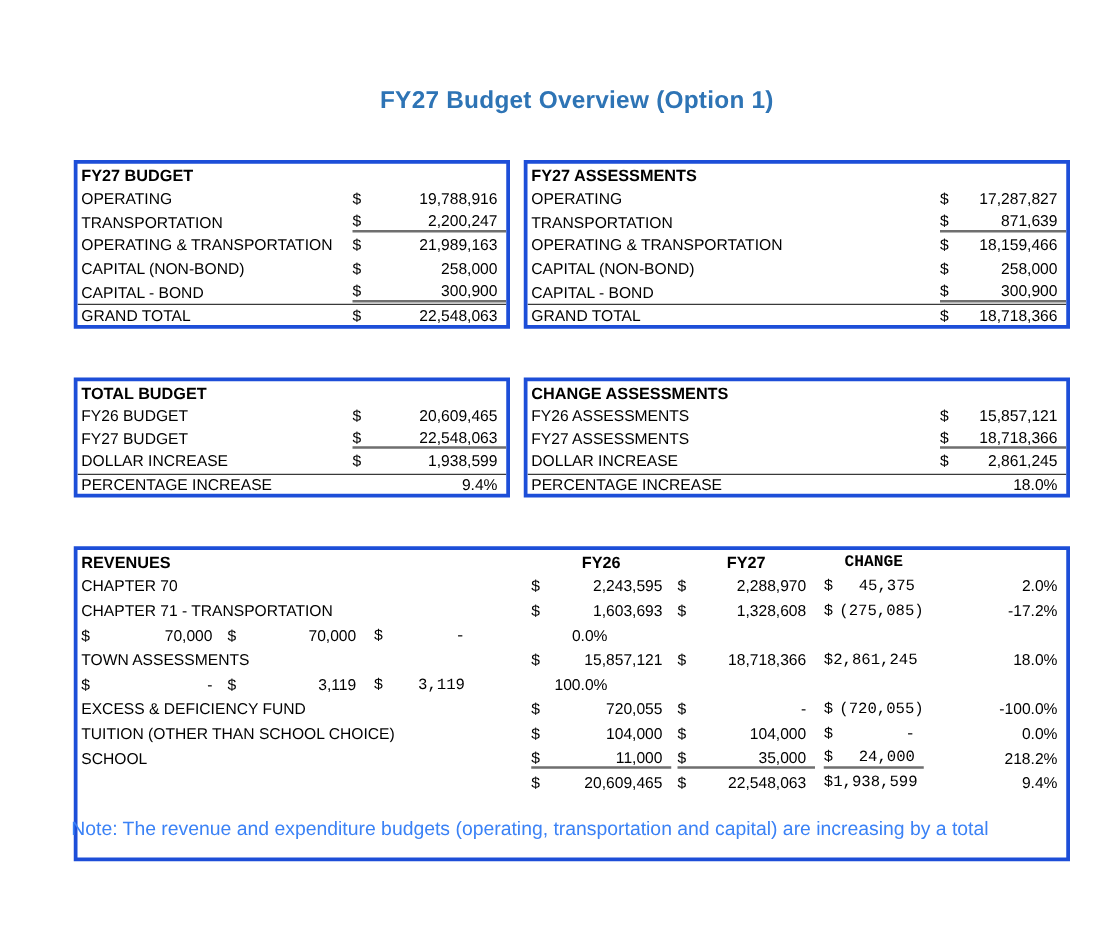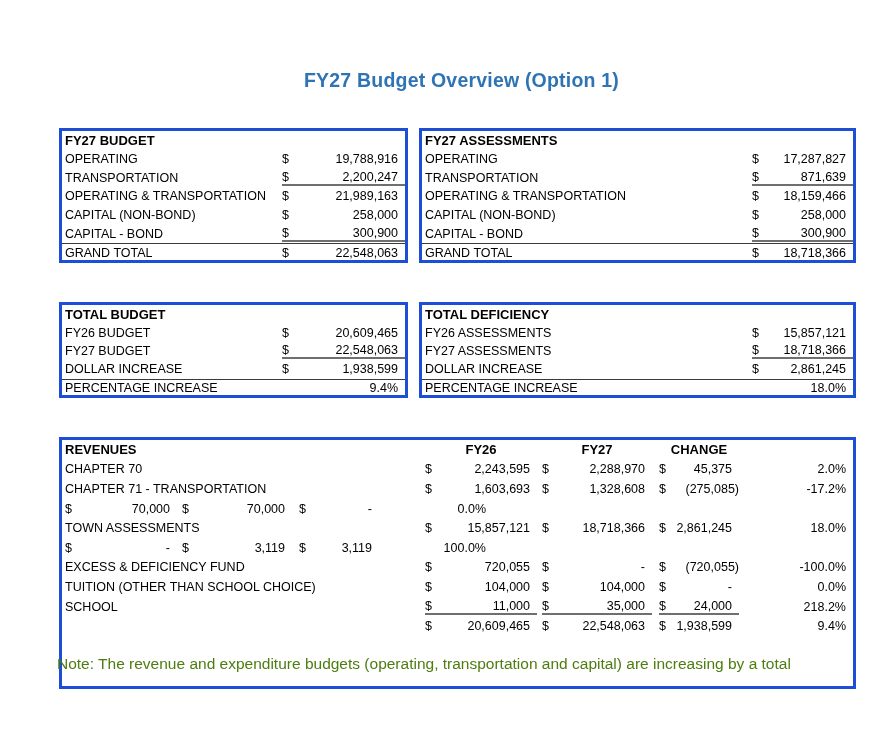--- a/index.html
+++ b/index.html
@@ -40,27 +40,27 @@
   #t-budget .money, #t-totbudget .money { width:123px; }
   #t-assess .money, #t-totassess .money { width:101px; }
   .money .val { padding-right:7px; }
   .money .val.paren { padding-right:0; }
   .money.ul { border-bottom:2px solid #6f6f6f; }
 
   
   #t-rev .r-lbl { width:360px; overflow:hidden; }
   #t-rev .c1 { width:112px; }
   #t-rev .c2 { width:110px; margin-left:5px; }
-  #t-rev .c3 { width:80px;  margin-left:7px; }
+  #t-rev .c3 { width:80px;  margin-left:7px;font-family:Liberation Mono, monospace; }
   #t-rev .pct { width:107px; text-align:right; }
   #t-rev .colhead { font-weight:bold; font-size:13px; text-align:center; }
 
   .note {
     position:absolute; left:57px; top:652px; width:800px;
-    font-size:15.5px; line-height:23px; color:#4d7c0f;
+    font-size:15.5px; line-height:23px; color:#3b82f6;
   }
 </style>
 </head>
 <body>
 
 <div class="page">
   <div class="title">FY27 Budget Overview (Option 1)</div>
 
   <div class="box" id="t-budget">
       <div class="row hdr">
@@ -184,21 +184,21 @@
       <div class="row total-top">
         <span class="lbl">PERCENTAGE INCREASE</span>
         <span class="money">
           <span class="cur"></span>
           <span class="val">9.4%</span>
         </span>
       </div>
     </div>
   <div class="box" id="t-totassess">
       <div class="row hdr">
-        <span class="lbl">TOTAL DEFICIENCY</span>
+        <span class="lbl">CHANGE ASSESSMENTS</span>
       </div>
       <div class="row">
         <span class="lbl">FY26 ASSESSMENTS</span>
         <span class="money">
           <span class="cur">$</span>
           <span class="val">15,857,121</span>
         </span>
       </div>
       <div class="row">
         <span class="lbl">FY27 ASSESSMENTS</span>

